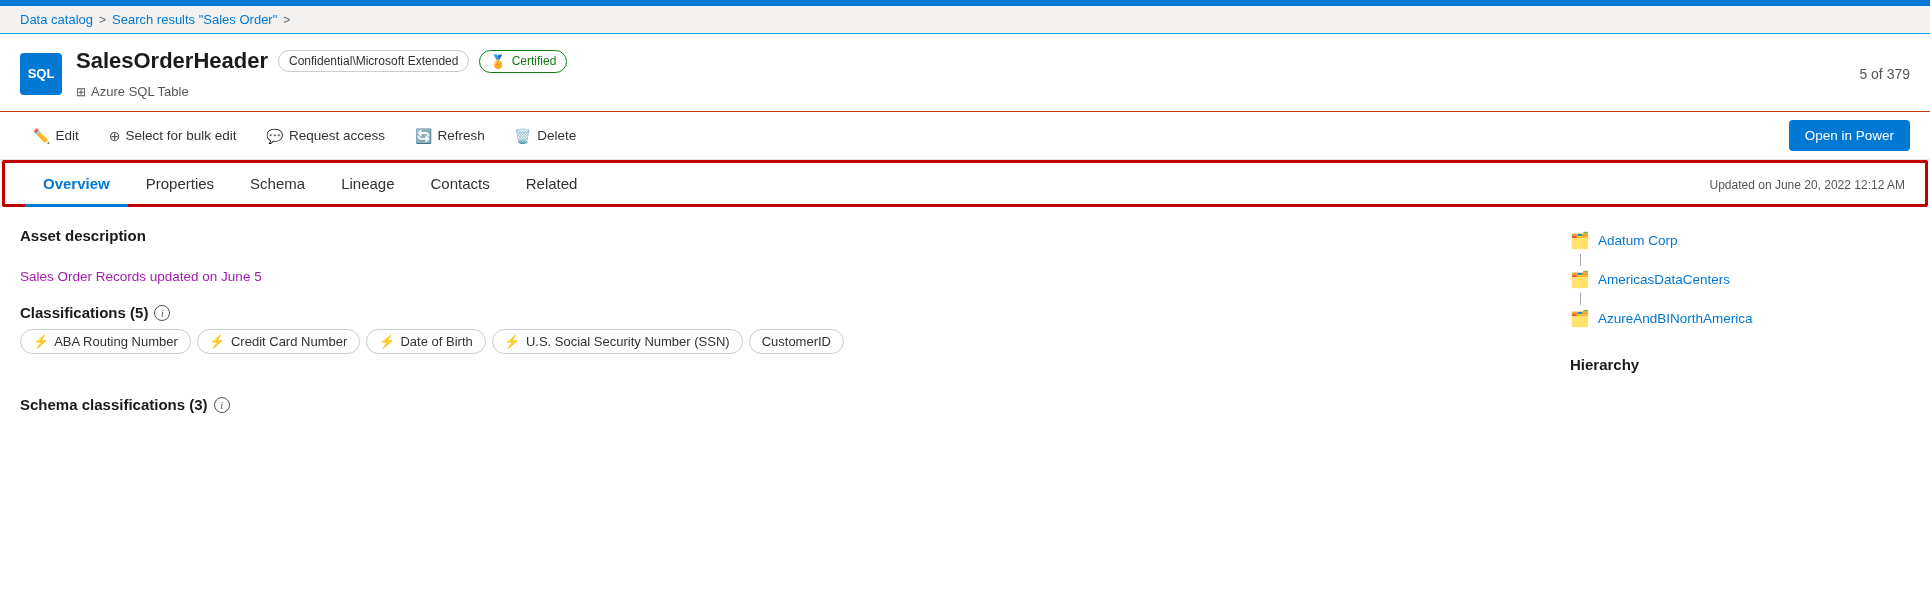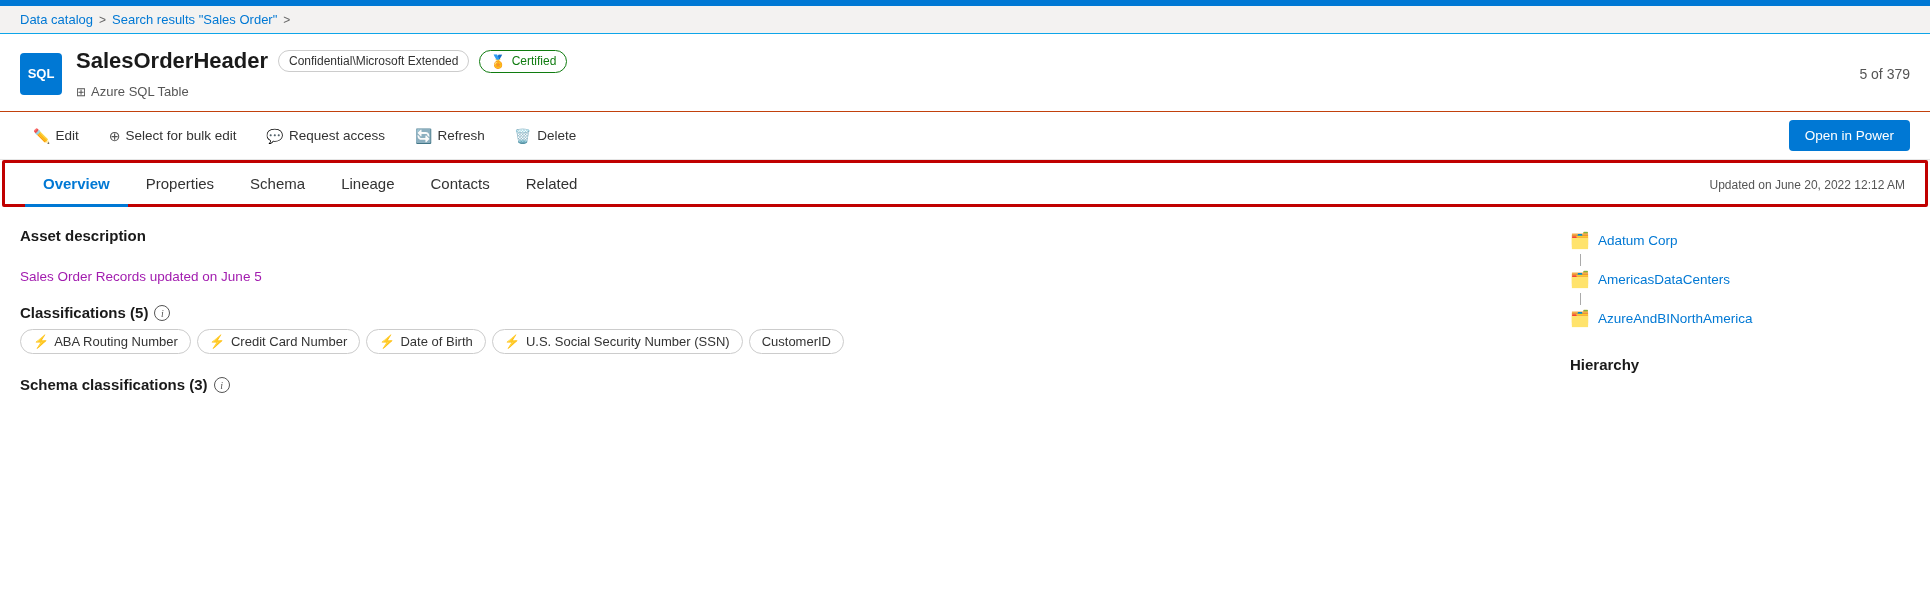--- a/index.html
+++ b/index.html
@@ -261,20 +261,21 @@
     .tag-lightning {
       color: #f0a500;
       font-size: 13px;
     }
 
     
     .schema-classifications-title {
       font-size: 15px;
       font-weight: 600;
       color: #1a1a1a;
+      margin-top: 20px;
     }
 
     
     .collection-path-header {
       display: flex;
       align-items: center;
       justify-content: space-between;
       margin-bottom: 12px;
     }
     .collection-title {

